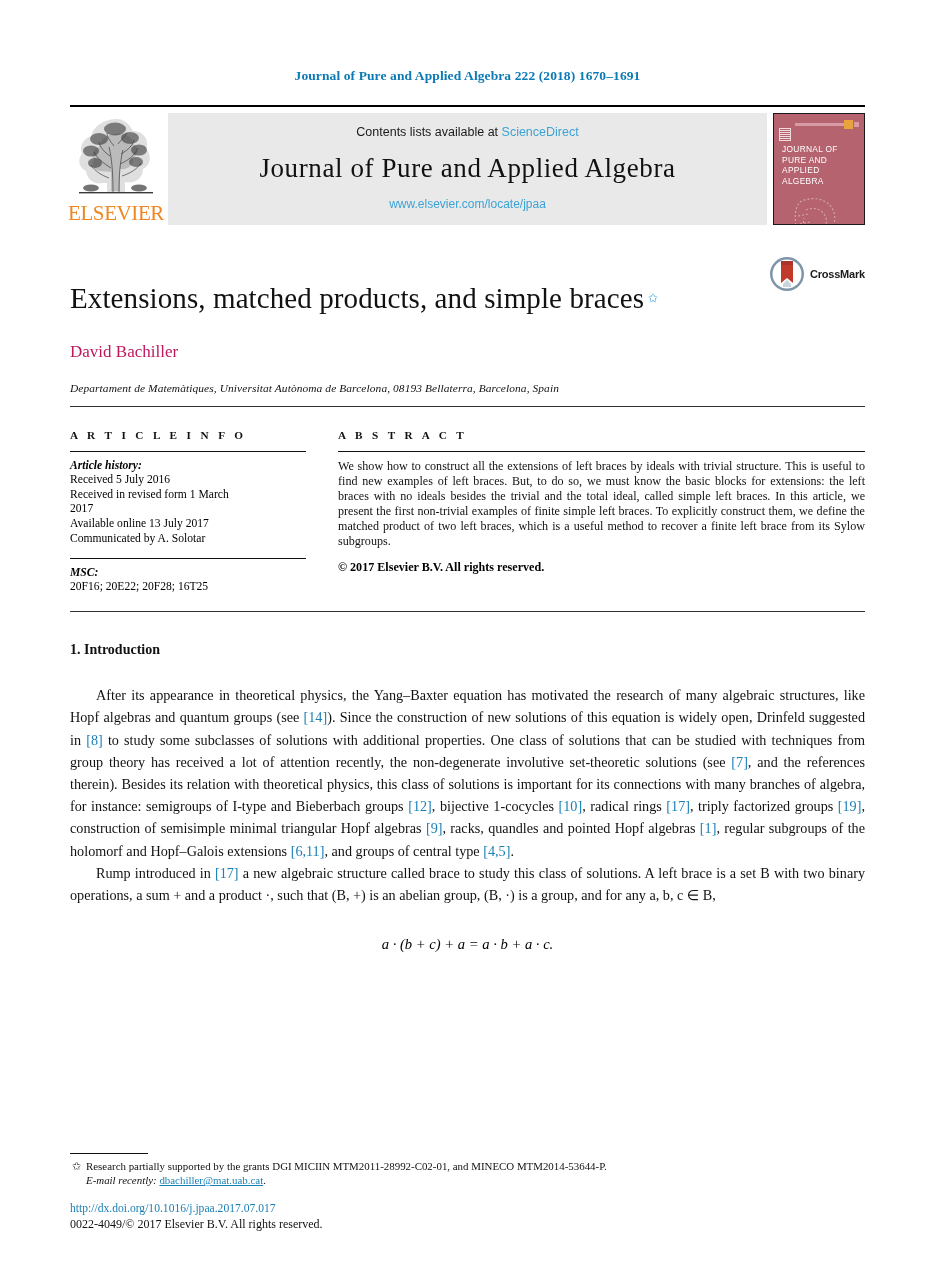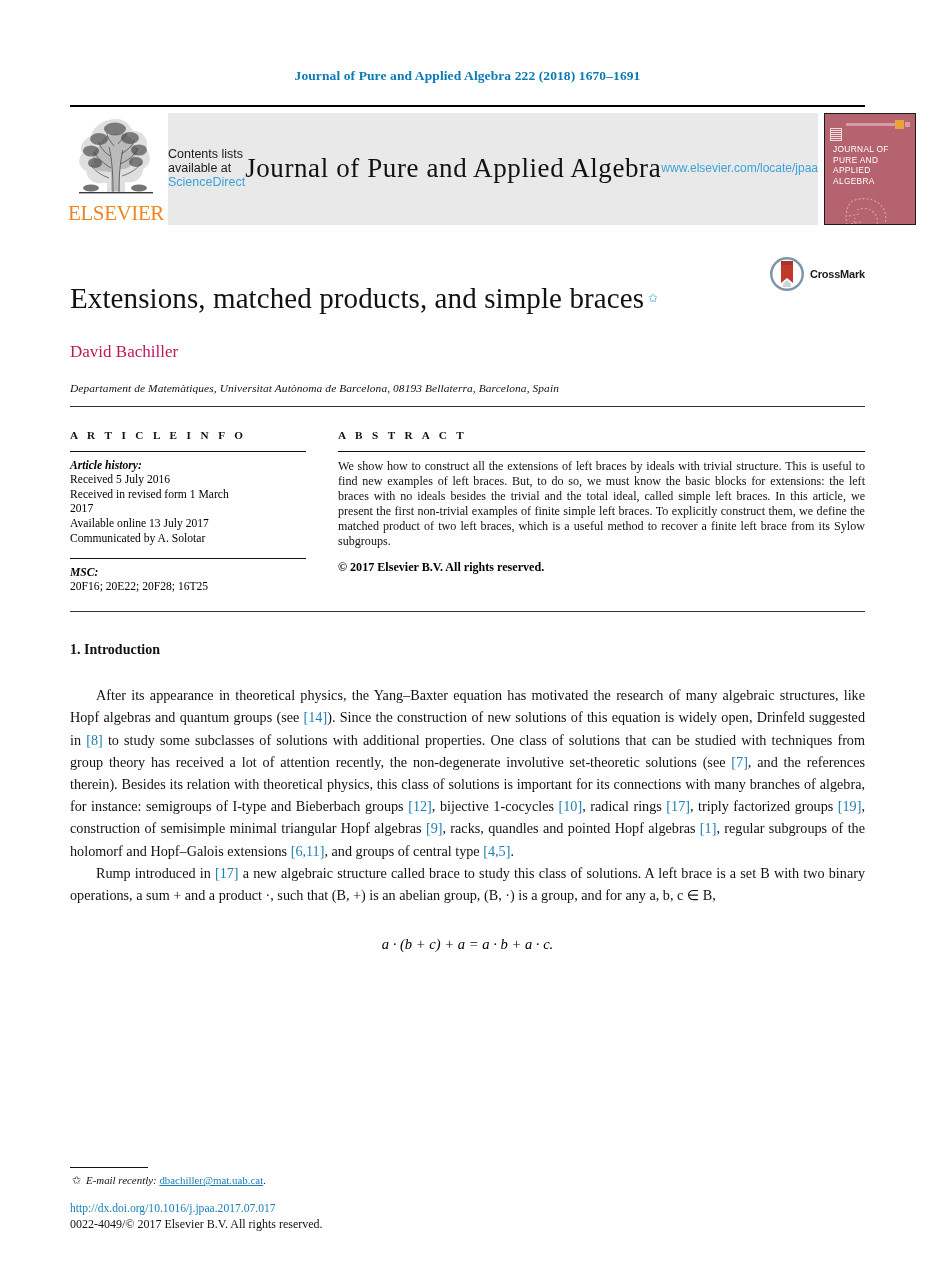--- a/index.html
+++ b/index.html
@@ -62,21 +62,21 @@
     line-height: 1;
     font-weight: 400;
     margin-top: 1px;
   }
   .contents-box {
     flex: 1 1 auto;
     background: #e9e9e9;
     margin-left: 6px;
     margin-right: 6px;
     display: flex;
-    flex-direction: row;
+    flex-direction: column;
     align-items: center;
     justify-content: space-between;
     padding: 12px 0 14px 0;
     box-sizing: border-box;
   }
   .contents-line {
     font-family: "Liberation Sans", sans-serif;
     font-size: 12.5px;
     color: #1a1a1a;
   }
@@ -442,20 +442,21 @@
     <p class="para" id="p1"><span>After its appearance in theoretical physics, the Yang–Baxter equation has motivated the research of many algebraic structures, like Hopf algebras and quantum groups (see </span><span class="cite" style="color: rgb(26, 127, 181);">[14]</span><span>). Since the construction of new solutions of this equation is widely open, Drinfeld suggested in </span><span class="cite" style="color: rgb(26, 127, 181);">[8]</span><span> to study some subclasses of solutions with additional properties. One class of solutions that can be studied with techniques from group theory has received a lot of attention recently, the non-degenerate involutive set-theoretic solutions (see </span><span class="cite" style="color: rgb(26, 127, 181);">[7]</span><span>, and the references therein). Besides its relation with theoretical physics, this class of solutions is important for its connections with many branches of algebra, for instance: semigroups of I-type and Bieberbach groups </span><span class="cite" style="color: rgb(26, 127, 181);">[12]</span><span>, bijective 1-cocycles </span><span class="cite" style="color: rgb(26, 127, 181);">[10]</span><span>, radical rings </span><span class="cite" style="color: rgb(26, 127, 181);">[17]</span><span>, triply factorized groups </span><span class="cite" style="color: rgb(26, 127, 181);">[19]</span><span>, construction of semisimple minimal triangular Hopf algebras </span><span class="cite" style="color: rgb(26, 127, 181);">[9]</span><span>, racks, quandles and pointed Hopf algebras </span><span class="cite" style="color: rgb(26, 127, 181);">[1]</span><span>, regular subgroups of the holomorf and Hopf–Galois extensions </span><span class="cite" style="color: rgb(26, 127, 181);">[6,11]</span><span>, and groups of central type </span><span class="cite" style="color: rgb(26, 127, 181);">[4,5]</span><span>.</span></p>
     <p class="para" id="p2"><span>Rump introduced in </span><span class="cite" style="color: rgb(26, 127, 181);">[17]</span><span> a new algebraic structure called brace to study this class of solutions. A left brace is a set B with two binary operations, a sum + and a product ·, such that (B, +) is an abelian group, (B, ·) is a group, and for any a, b, c ∈ B,</span></p>
 
     <div class="eq">a · (b + c) + a = a · b + a · c.</div>
   </div>
 
   <div class="footnotes">
     <div class="fn-rule"></div>
     <div class="fn-line">
       <span class="fn-star">✩</span>
+      <span>Research partially supported by the grants DGI MICIIN MTM2011-28992-C02-01, and MINECO MTM2014-53644-P.</span>
     </div>
     <div class="fn-line">
       <span class="fn-email-label">E-mail recently:</span>
       <a class="fn-link" href="#">dbachiller@mat.uab.cat</a><span>.</span>
     </div>
   </div>
 
   <div class="footer">
     <div class="doi">http://dx.doi.org/10.1016/j.jpaa.2017.07.017</div>
     <div class="issn">0022-4049/© 2017 Elsevier B.V. All rights reserved.</div>

